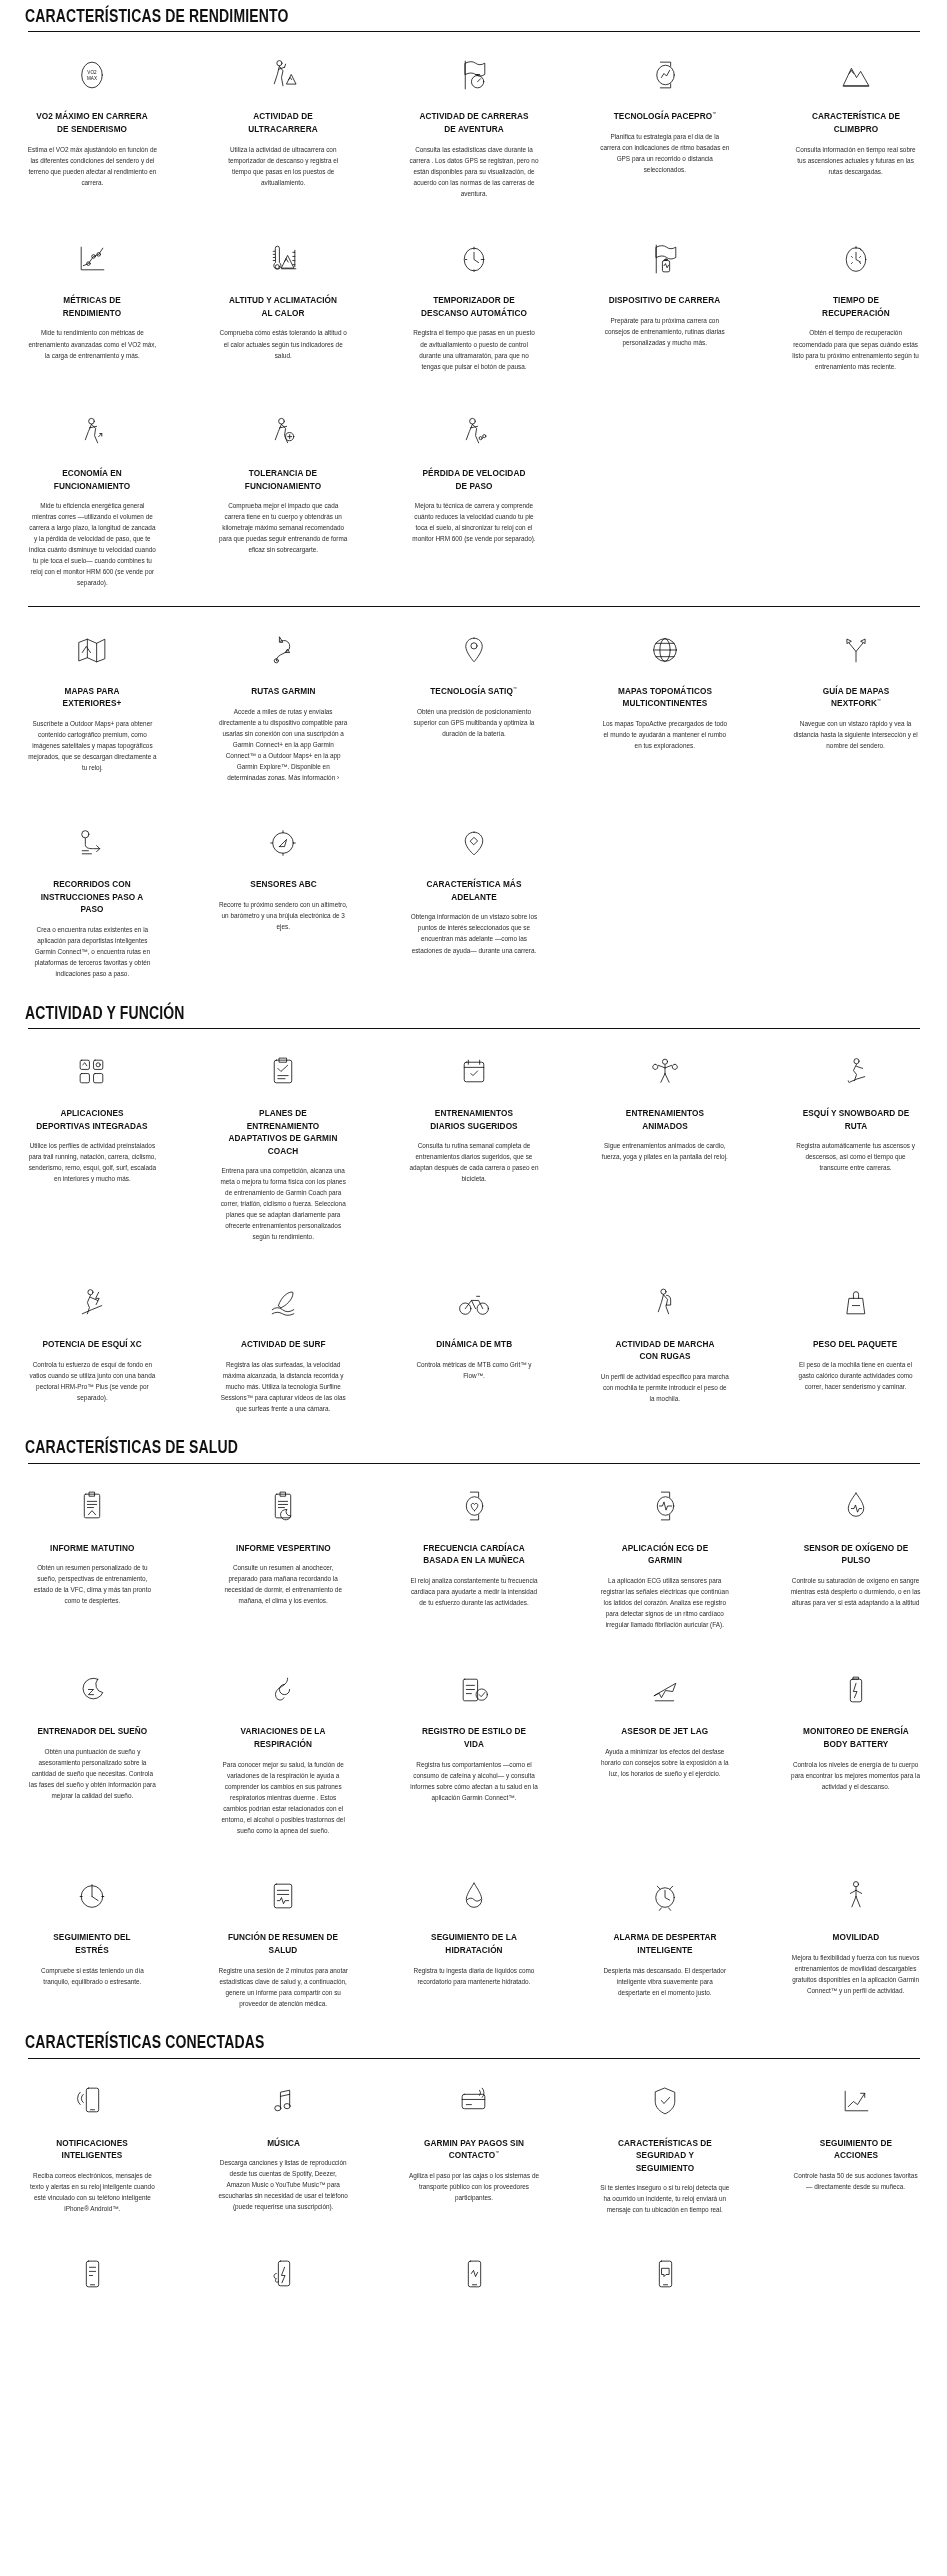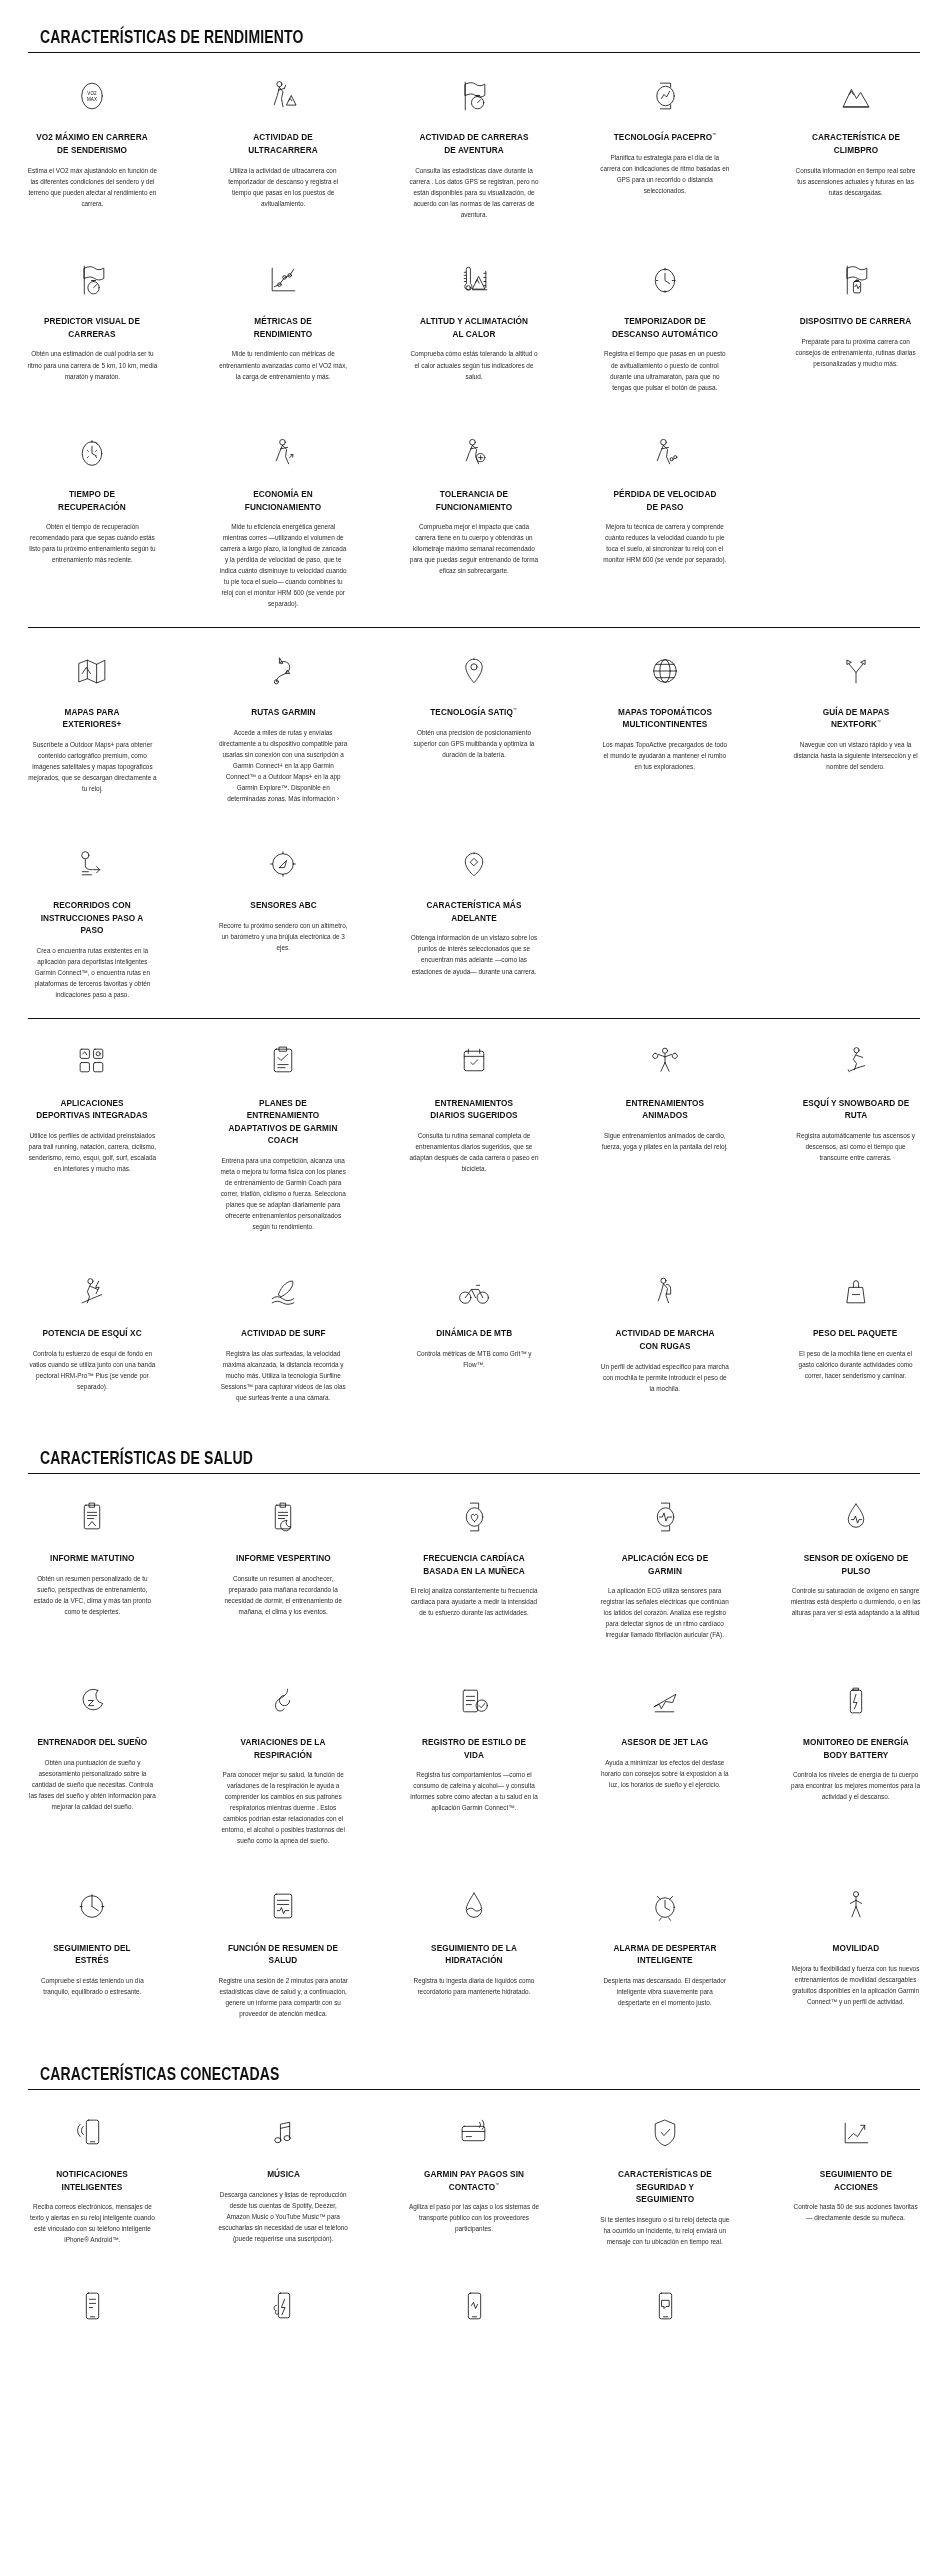--- a/index.html
+++ b/index.html
@@ -7,22 +7,22 @@
     width: 948px;
     background: #ffffff;
     font-family: "Liberation Sans", sans-serif;
     color: #1a1a1a;
     -webkit-font-smoothing: antialiased;
   }
   .page { width: 948px; padding: 0 0 36px 0; }
 
   .section { padding: 0 0 0 0; }
   .section-head {
-    margin: 0 28px 0 40px;
-    padding-top: 28px;
+    margin: 0 28px 0 25px;
+    padding-top: 7px;
   }
   .section-title {
     font-family: "Liberation Sans Narrow", "Liberation Sans", sans-serif;
     font-weight: 700;
     font-size: 17.5px;
     letter-spacing: 0.2px;
     text-transform: uppercase;
     color: #111;
     transform: scaleX(0.80);
     transform-origin: left center;
@@ -147,32 +147,20 @@
               <path d="M8 56 L24 22 L34 40 L42 28 L58 56 Z" fill="none" stroke="#111" stroke-width="1.6" stroke-linecap="round" stroke-linejoin="round"></path>
               <path d="M20 32 L24 26 L28 32" fill="none" stroke="#111" stroke-width="1.6" stroke-linecap="round" stroke-linejoin="round"></path>
               <path d="M10 56 L56 56" fill="none" stroke="#111" stroke-width="1.6" stroke-linecap="round" stroke-linejoin="round"></path>
             </svg>
           </div>
           <div class="card-title">CARACTERÍSTICA DE CLIMBPRO</div>
           <div class="card-body">Consulta información en tiempo real sobre tus ascensiones actuales y futuras en las rutas descargadas.</div>
         </div>
         <div class="card">
           <div class="icon-wrap">
-            <svg width="32" height="36" viewBox="0 0 62 70">
-              <path d="M16 8 L16 62" fill="none" stroke="#111" stroke-width="1.6" stroke-linecap="round" stroke-linejoin="round"></path>
-              <path d="M16 12 Q28 6 36 12 Q44 18 54 12 L54 32 Q44 38 36 32 Q28 26 16 32 Z" fill="none" stroke="#111" stroke-width="1.6" stroke-linecap="round" stroke-linejoin="round"></path>
-              <ellipse cx="34" cy="50" rx="11" ry="12" fill="none" stroke="#111" stroke-width="1.6" stroke-linecap="round" stroke-linejoin="round"></ellipse>
-              <path d="M34 50 L40 44 M30 36 L38 36 M34 36 L34 38" fill="none" stroke="#111" stroke-width="1.6" stroke-linecap="round" stroke-linejoin="round"></path>
-            </svg>
-          </div>
-          <div class="card-title">PREDICTOR VISUAL DE CARRERAS</div>
-          <div class="card-body">Obtén una estimación de cuál podría ser tu ritmo para una carrera de 5 km, 10 km, media maratón y maratón.</div>
-        </div>
-        <div class="card">
-          <div class="icon-wrap">
             <svg width="34" height="36" viewBox="0 0 66 70">
               <path d="M12 12 L12 56 L56 56" fill="none" stroke="#111" stroke-width="1.6" stroke-linecap="round" stroke-linejoin="round"></path>
               <path d="M16 48 L26 44 L36 30 L46 26 L54 14" fill="none" stroke="#111" stroke-width="1.6" stroke-linecap="round" stroke-linejoin="round"></path>
               <circle cx="26" cy="44" r="3.5" fill="none" stroke="#111" stroke-width="1.6" stroke-linecap="round" stroke-linejoin="round"></circle>
               <circle cx="36" cy="30" r="3.5" fill="none" stroke="#111" stroke-width="1.6" stroke-linecap="round" stroke-linejoin="round"></circle>
               <circle cx="46" cy="26" r="3.5" fill="none" stroke="#111" stroke-width="1.6" stroke-linecap="round" stroke-linejoin="round"></circle>
             </svg>
           </div>
           <div class="card-title">MÉTRICAS DE RENDIMIENTO</div>
           <div class="card-body">Mide tu rendimiento con métricas de entrenamiento avanzadas como el VO2 máx, la carga de entrenamiento y más.</div>
@@ -357,20 +345,23 @@
           <div class="card-body">Obtenga información de un vistazo sobre los puntos de interés seleccionados que se encuentran más adelante —como las estaciones de ayuda— durante una carrera.</div>
         </div>
         <div class="card">
           <div class="icon-wrap"></div>
           <div class="card-title"></div>
           <div class="card-body"></div>
         </div>
       </div>
     </section>
     <section class="section">
+      <div class="section-head">
+        <h2 class="section-title">ACTIVIDAD Y FUNCIÓN</h2>
+      </div>
       <div class="section-rule"></div>
       <div class="grid">
         <div class="card">
           <div class="icon-wrap">
             <svg width="34" height="36" viewBox="0 0 66 70">
               <rect x="10" y="12" width="18" height="18" rx="3" fill="none" stroke="#111" stroke-width="1.6" stroke-linecap="round" stroke-linejoin="round"></rect>
               <rect x="36" y="12" width="18" height="18" rx="3" fill="none" stroke="#111" stroke-width="1.6" stroke-linecap="round" stroke-linejoin="round"></rect>
               <rect x="10" y="38" width="18" height="18" rx="3" fill="none" stroke="#111" stroke-width="1.6" stroke-linecap="round" stroke-linejoin="round"></rect>
               <rect x="36" y="38" width="18" height="18" rx="3" fill="none" stroke="#111" stroke-width="1.6" stroke-linecap="round" stroke-linejoin="round"></rect>
               <path d="M15 21 L19 17 L23 23" fill="none" stroke="#111" stroke-width="1.6" stroke-linecap="round" stroke-linejoin="round"></path>

